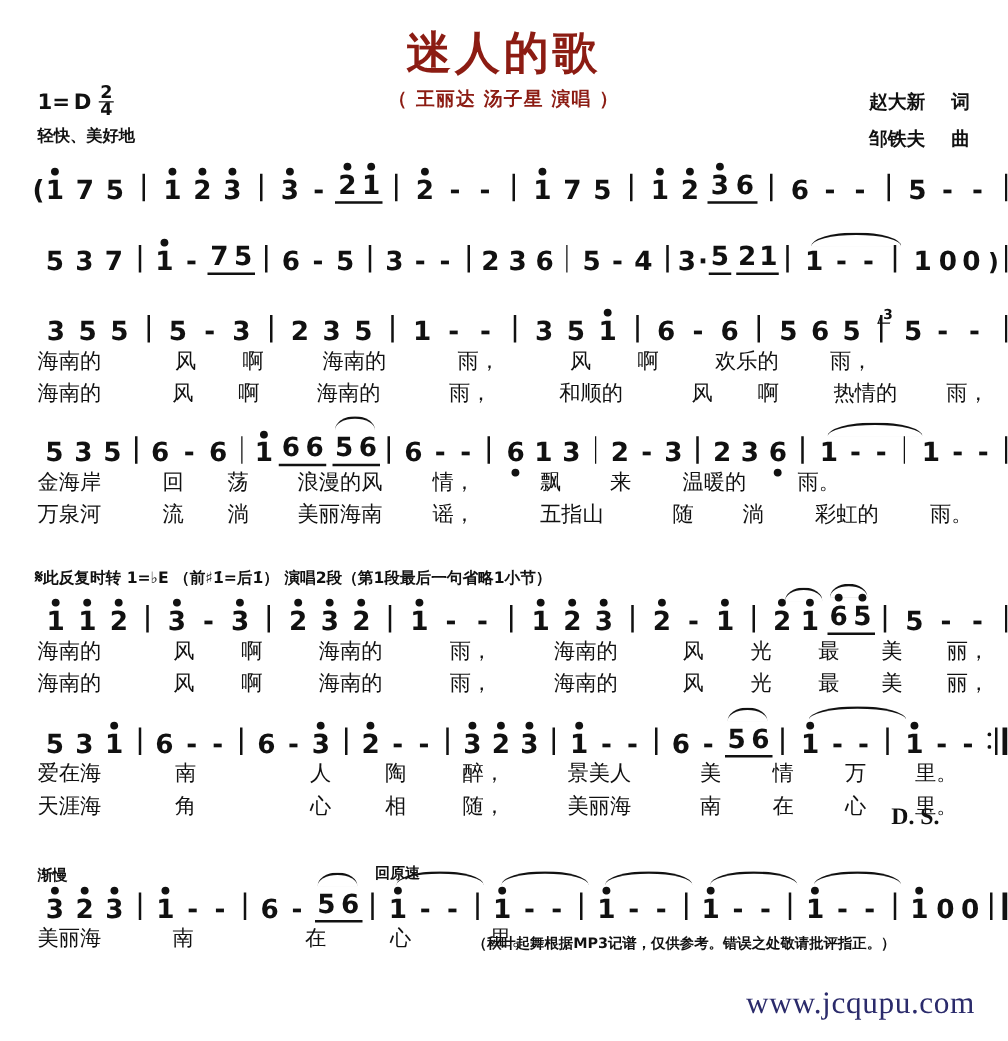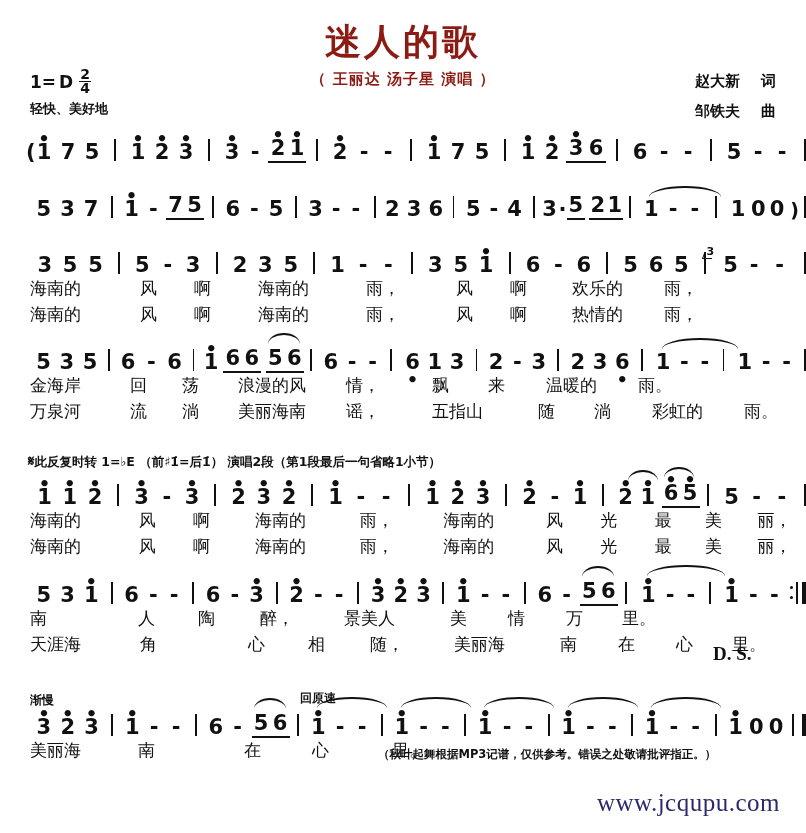--- a/index.html
+++ b/index.html
@@ -460,20 +460,21 @@
     <span style="display:inline-block;width:62px">啊</span>
     <span style="display:inline-block;width:92px">欢乐的</span>
     <span style="display:inline-block;width:50px">雨，</span>
   </div>
   <div class="lyric" style="padding-left:30px;">
     <span style="display:inline-block;width:110px">海南的</span>
     <span style="display:inline-block;width:54px">风</span>
     <span style="display:inline-block;width:64px">啊</span>
     <span style="display:inline-block;width:108px">海南的</span>
     <span style="display:inline-block;width:90px">雨，</span>
+    <span style="display:inline-block;width:108px">和顺的</span>
     <span style="display:inline-block;width:54px">风</span>
     <span style="display:inline-block;width:62px">啊</span>
     <span style="display:inline-block;width:92px">热情的</span>
     <span style="display:inline-block;width:50px">雨，</span>
   </div>
 </div>
 
 <div class="system" style="top:343px;">
   <div class="notes" style="padding-left:32px;">
     <span class="n" style="width:25px">5</span>
@@ -691,20 +692,21 @@
     <span class="sp" style="width:8px"></span>
       <span class="bar"></span>
       <span class="sp" style="width:10px"></span>
     <span class="n" style="width:24px"><span class="oct-hi">•</span>1</span>
     <span class="n dash" style="width:22px">-</span>
     <span class="n dash" style="width:22px">-</span>
     <span class="sp" style="width:6px"></span>
     <span class="barrepeat"></span>
   </div>
   <div class="lyric" style="padding-left:30px;">
+    <span style="display:inline-block;width:110px">爱在海</span>
     <span style="display:inline-block;width:108px">南</span>
     <span style="display:inline-block;width:60px">人</span>
     <span style="display:inline-block;width:62px">陶</span>
     <span style="display:inline-block;width:84px">醉，</span>
     <span style="display:inline-block;width:106px">景美人</span>
     <span style="display:inline-block;width:58px">美</span>
     <span style="display:inline-block;width:58px">情</span>
     <span style="display:inline-block;width:56px">万</span>
     <span style="display:inline-block;width:50px">里。</span>
   </div>

